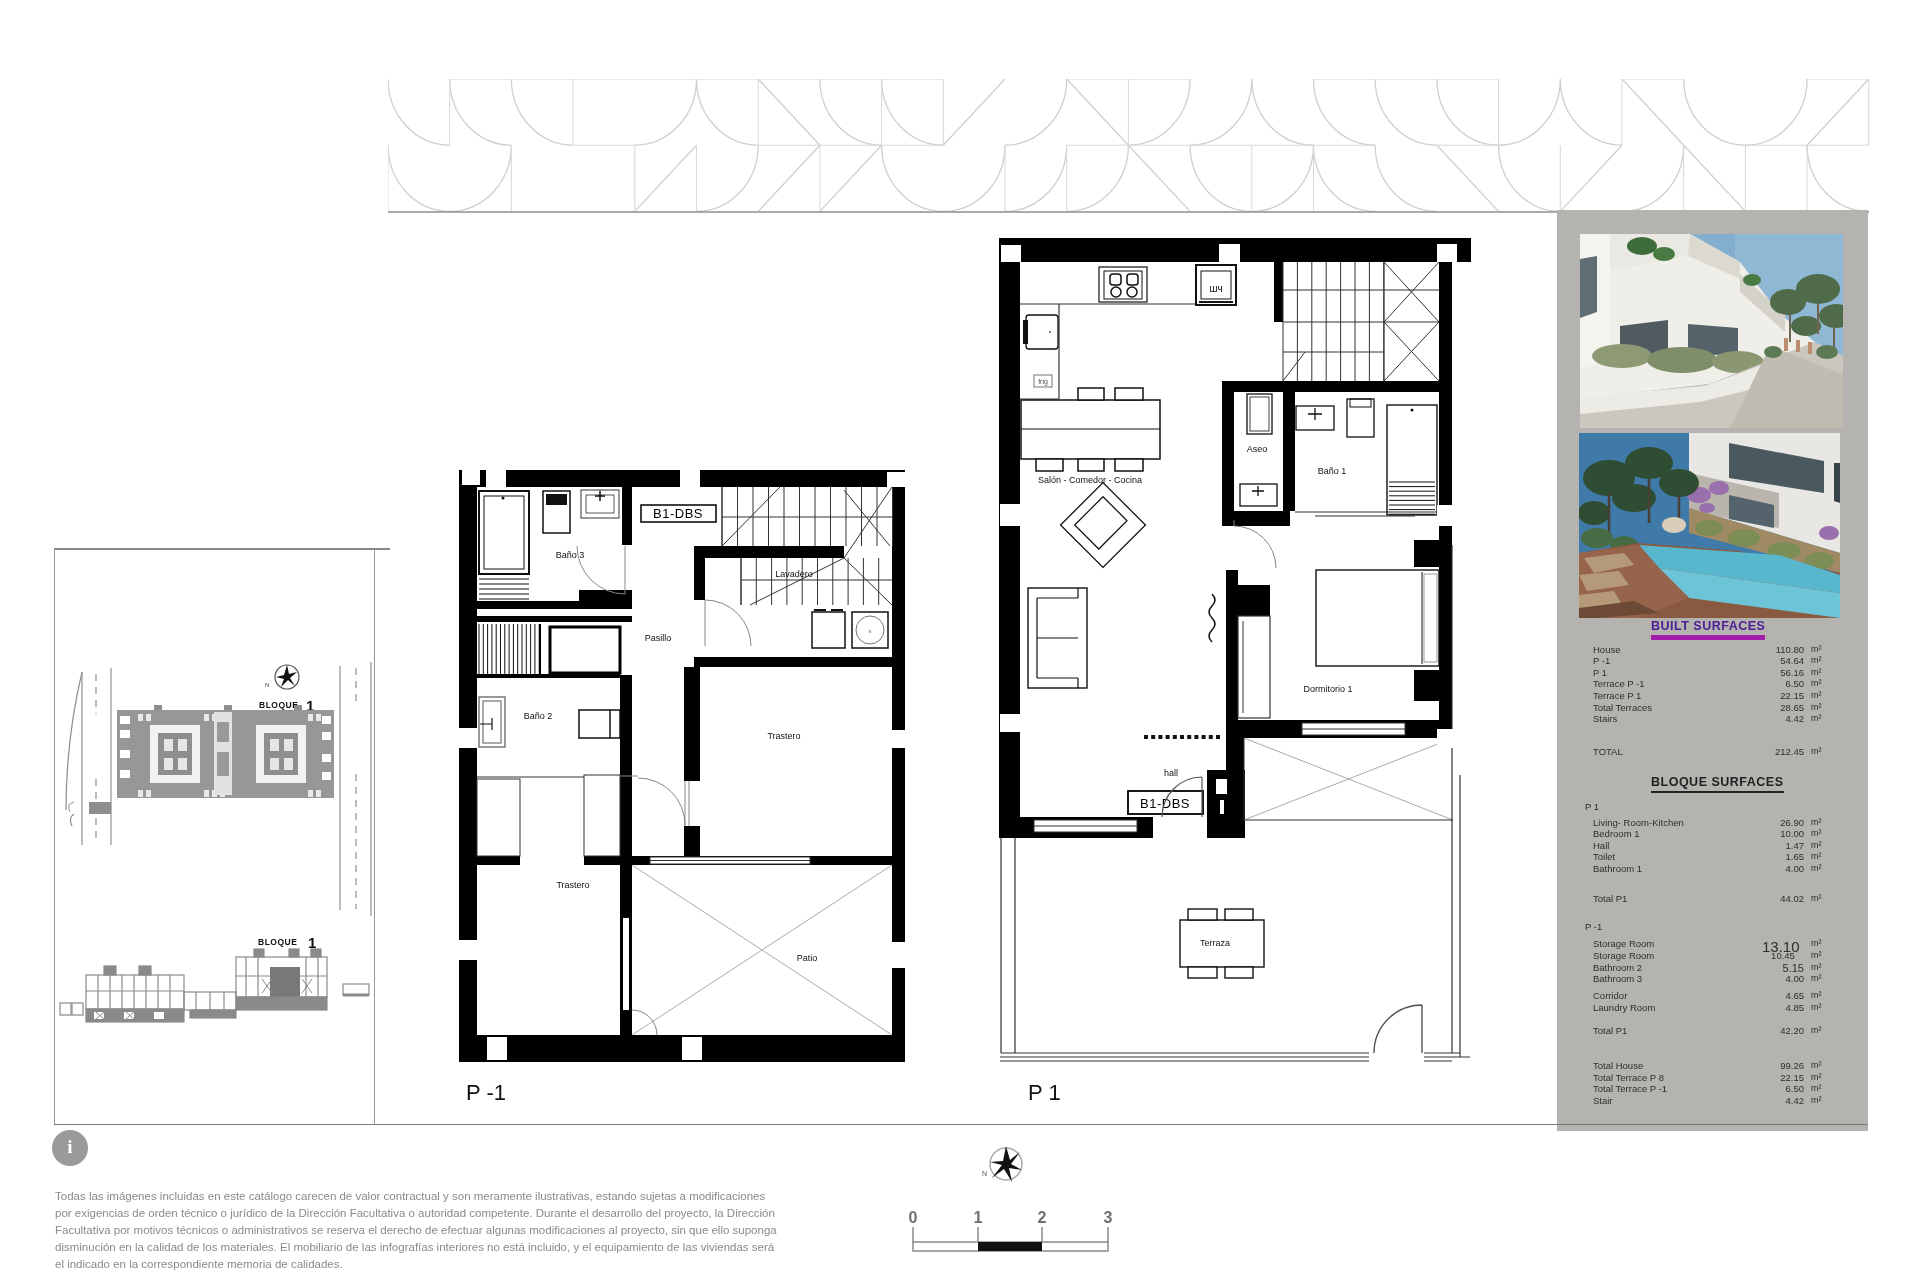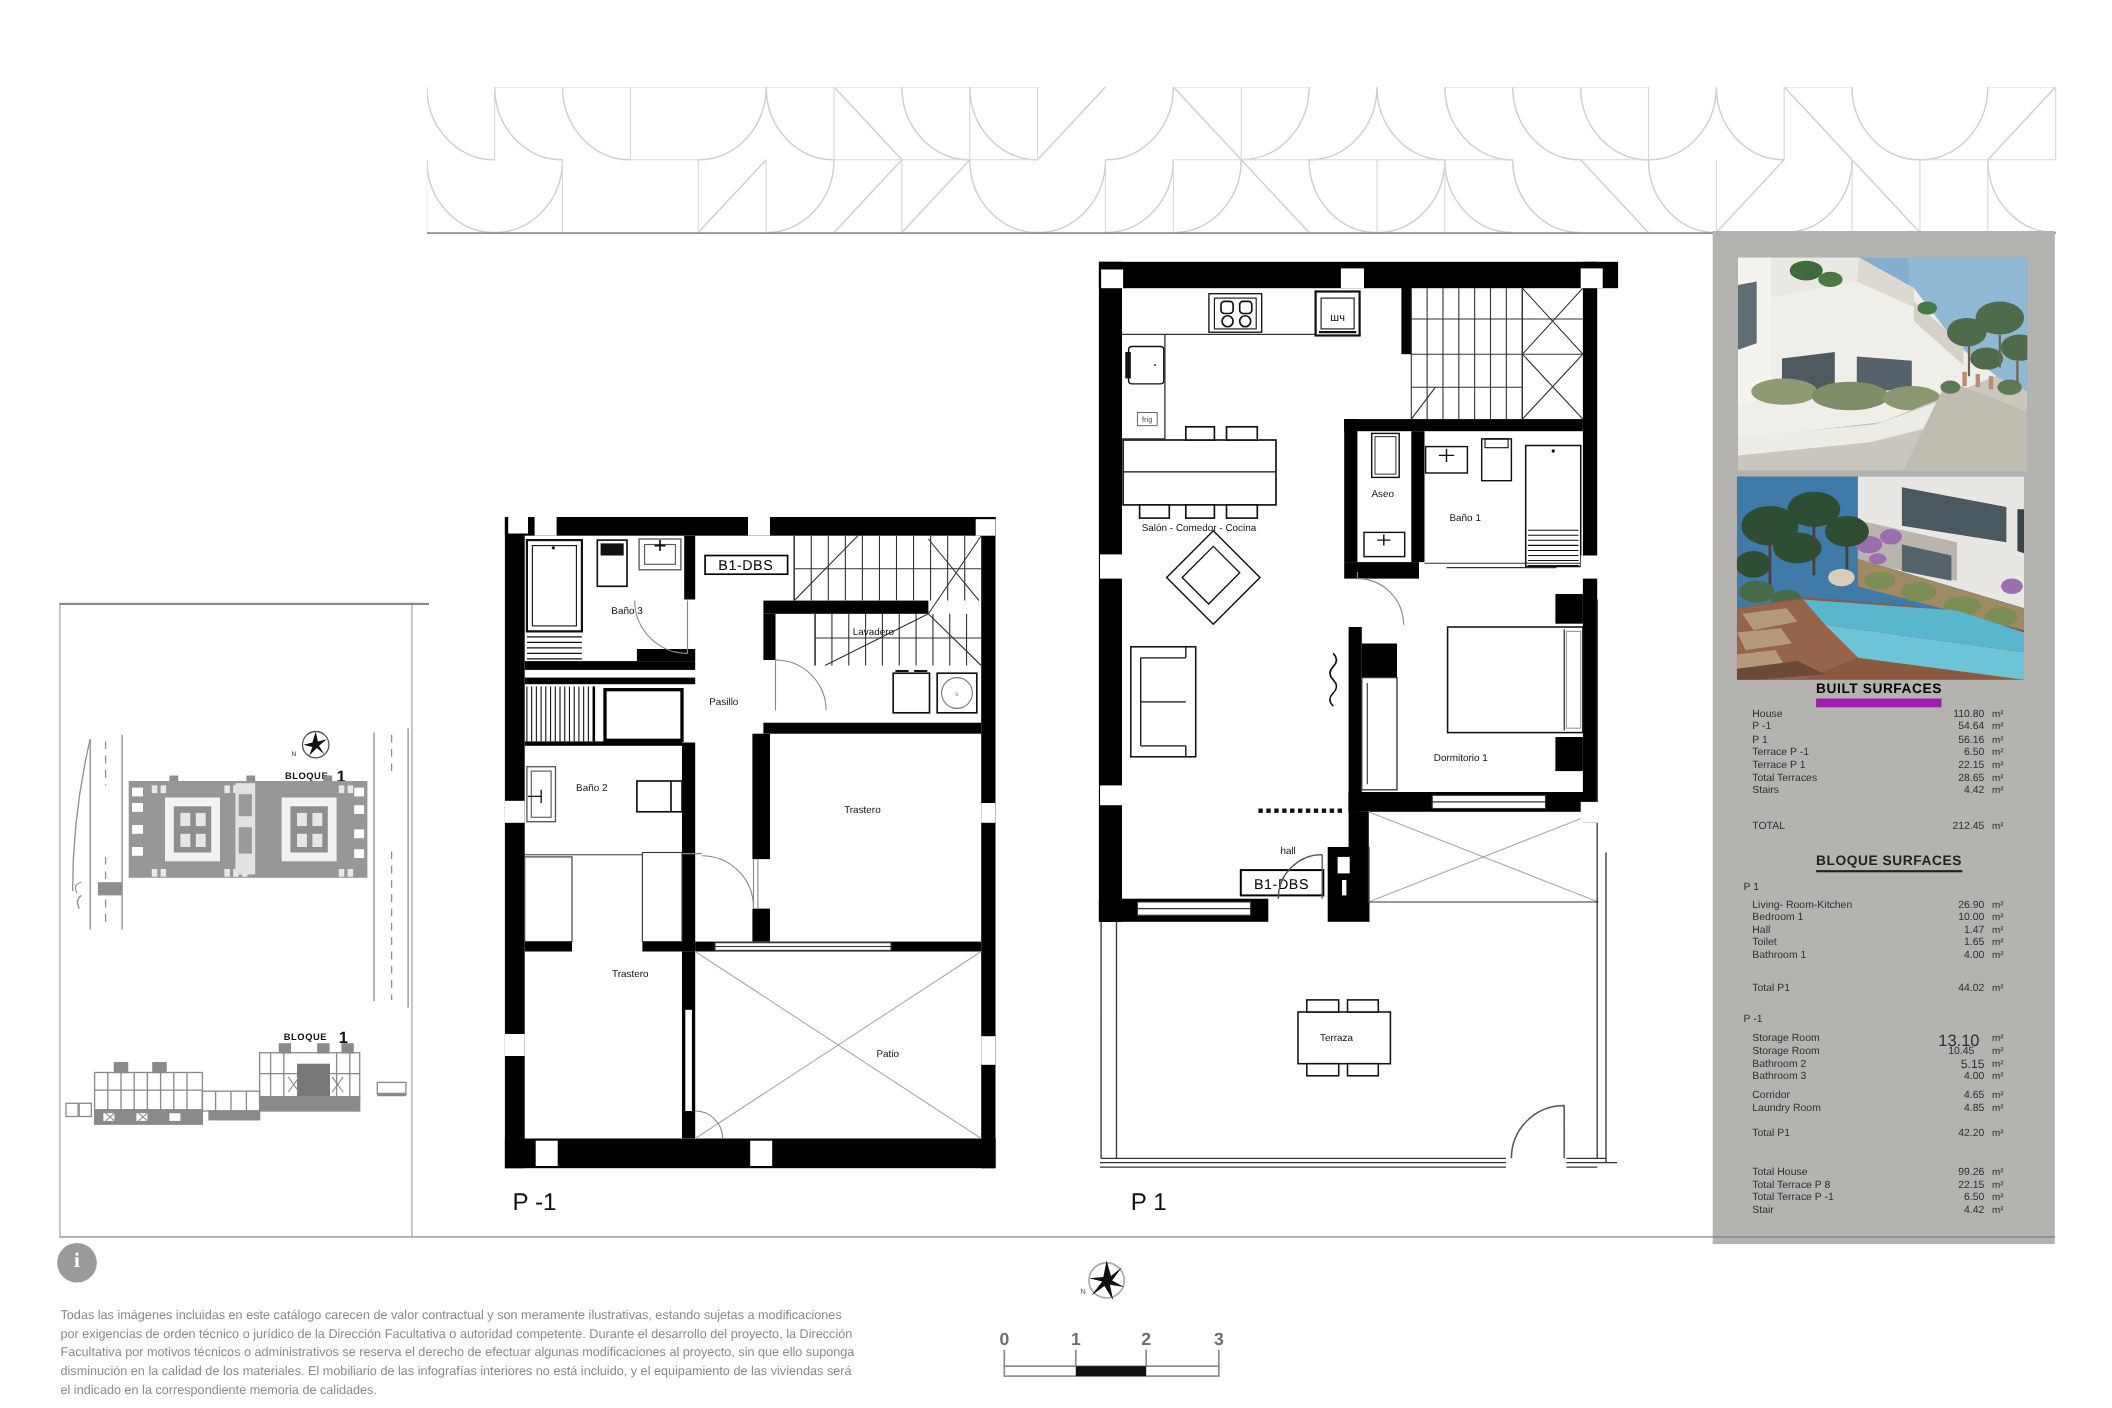--- a/index.html
+++ b/index.html
@@ -401,21 +401,21 @@
         <g fill="#b59a7a">
           <polygon points="5,125 45,120 55,132 15,140"></polygon>
           <polygon points="0,142 40,138 50,152 8,158"></polygon>
           <polygon points="0,162 35,158 45,175 0,180"></polygon>
         </g>
         <g fill="#6d4a35">
           <polygon points="0,175 55,168 80,180 20,185 0,185"></polygon>
         </g>
         <ellipse cx="95" cy="92" rx="12" ry="8" fill="#d8cdb8"></ellipse>
       </svg>
-      <div class="abs" style="left:94px;top:409px;text-align:center;white-space:nowrap;display:inline-block;font-size:12.5px;font-weight:bold;color:#000000;letter-spacing:0.5px;border-bottom:8px solid #a21caf;padding-bottom:2px;">BUILT SURFACES</div>
+      <div class="abs" style="left:94px;top:409px;text-align:center;white-space:nowrap;display:inline-block;font-size:12.5px;font-weight:bold;color:#4c1d95;letter-spacing:0.5px;border-bottom:5px solid #a21caf;padding-bottom:2px;">BUILT SURFACES</div>
       <div class="abs" style="left:36px;top:434px;font-size:9.5px;color:#2e2e2e;font-weight:normal;white-space:nowrap;">House</div>
       <div class="abs" style="left:205px;top:434px;width:42px;font-size:9.5px;color:#2e2e2e;text-align:right;font-weight:normal;">110.80</div>
       <div class="abs" style="left:254px;top:434px;font-size:9px;color:#2e2e2e;">m²</div>
       <div class="abs" style="left:36px;top:445px;font-size:9.5px;color:#2e2e2e;font-weight:normal;white-space:nowrap;">P -1</div>
       <div class="abs" style="left:205px;top:445px;width:42px;font-size:9.5px;color:#2e2e2e;text-align:right;font-weight:normal;">54.64</div>
       <div class="abs" style="left:254px;top:445px;font-size:9px;color:#2e2e2e;">m²</div>
       <div class="abs" style="left:36px;top:457px;font-size:9.5px;color:#2e2e2e;font-weight:normal;white-space:nowrap;">P 1</div>
       <div class="abs" style="left:205px;top:457px;width:42px;font-size:9.5px;color:#2e2e2e;text-align:right;font-weight:normal;">56.16</div>
       <div class="abs" style="left:254px;top:457px;font-size:9px;color:#2e2e2e;">m²</div>
       <div class="abs" style="left:36px;top:468px;font-size:9.5px;color:#2e2e2e;font-weight:normal;white-space:nowrap;">Terrace P -1</div>

